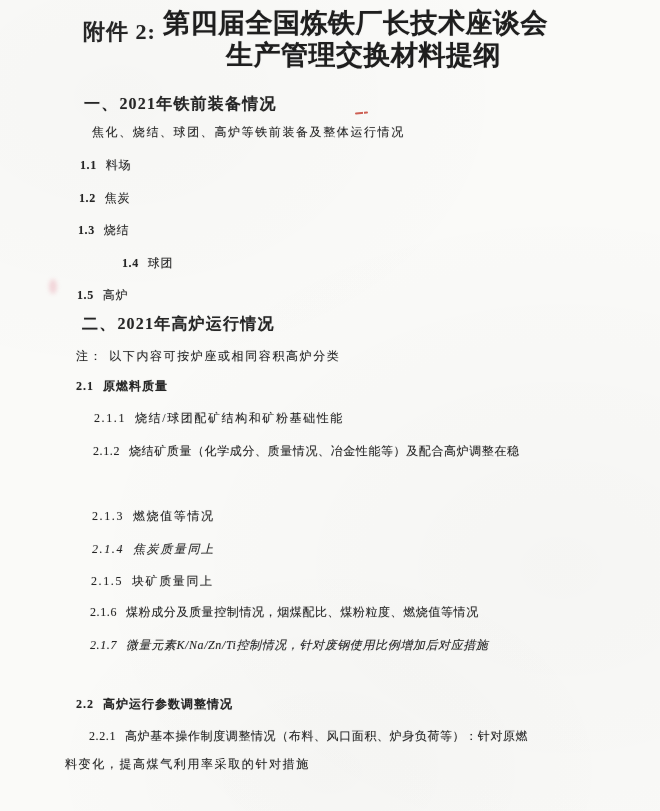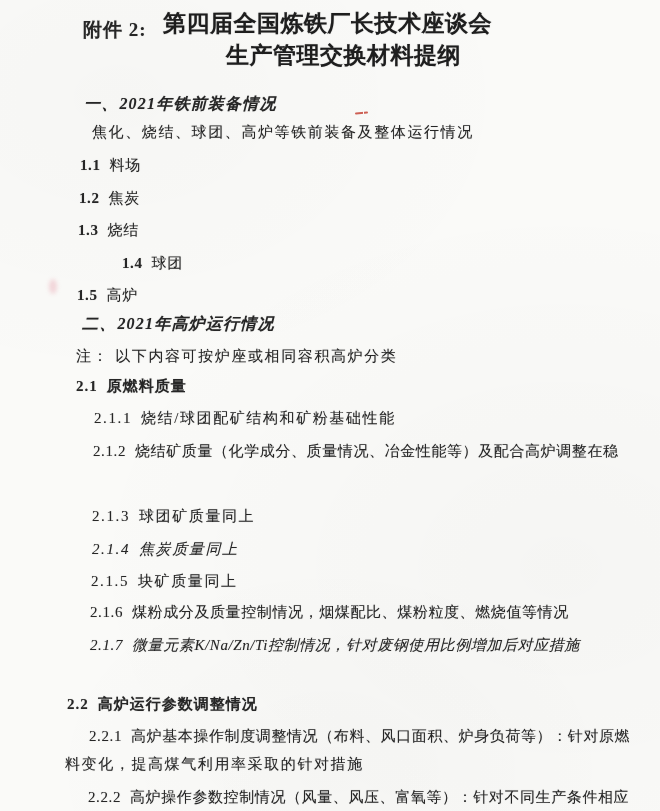--- a/index.html
+++ b/index.html
@@ -19,41 +19,41 @@
     background:
       radial-gradient(420px 300px at 18% 12%, rgba(0,0,0,0.015), rgba(0,0,0,0)),
       radial-gradient(500px 380px at 85% 70%, rgba(0,0,0,0.02), rgba(0,0,0,0)),
       radial-gradient(300px 220px at 50% 95%, rgba(0,0,0,0.015), rgba(0,0,0,0)),
       var(--page-bg);
     color:var(--ink);
   }
   .line{
     position:absolute;
     white-space:nowrap;
-    font-size:15px;
+    font-size:12px;
     line-height:19px;
     letter-spacing:0.6px;
     color:var(--ink);
     text-shadow:0 0 1px rgba(70,70,70,0.35);
   }
-  .h{font-size:16px;font-weight:bold;letter-spacing:1.2px;font-style:italic;}
+  .h{font-size:16px;font-weight:bold;letter-spacing:1.2px;}
   .b{font-weight:bold;}
   .num{display:inline-block;margin-right:9px;}
   .num.g0{margin-right:1px;}
   .num.g6{margin-right:6px;}
   .sp1{letter-spacing:1.6px;}
   .attach{
     position:absolute;left:83px;top:17px;
-    font-size:19px;font-weight:600;letter-spacing:1px;
+    font-size:22px;font-weight:600;letter-spacing:1px;
     text-shadow:0 0 1px rgba(70,70,70,0.35);
   }
   .title{
     position:absolute;
     font-family:"Liberation Sans","DejaVu Sans",sans-serif;
-    font-weight:700;font-size:23px;line-height:27px;
+    font-weight:700;font-size:27px;line-height:27px;
     letter-spacing:0.5px;color:#1e1e1e;
     text-shadow:0 0 1px rgba(50,50,50,0.4);
     white-space:nowrap;
   }
   .title1{left:163px;top:10px;}
   .title2{left:194px;top:42px;margin-left:32px;}
   .red-mark{
     position:absolute;left:355px;top:112px;width:13px;height:2px;
     background:linear-gradient(90deg,var(--red-mark) 0 60%,rgba(0,0,0,0) 60% 70%,var(--red-mark) 70% 100%);
     transform:rotate(-4deg);opacity:.8;border-radius:1px;
@@ -83,27 +83,26 @@
   <div class="line" style="left:77px;top:286px;"><span class="num b">1.5</span><span>高炉</span></div>
 
   <div class="line h" style="left:82px;top:314px;"><span class="num g0">二、</span><span>2021年高炉运行情况</span></div>
 
   <div class="line sp1" style="left:76px;top:347px;"><span class="num g6">注：</span><span>以下内容可按炉座或相同容积高炉分类</span></div>
 
   <div class="line b" style="left:76px;top:377px;letter-spacing:1px;"><span class="num">2.1</span><span>原燃料质量</span></div>
 
   <div class="line sp1" style="left:94px;top:409px;"><span class="num">2.1.1</span><span>烧结/球团配矿结构和矿粉基础性能</span></div>
   <div class="line" style="left:93px;top:442px;"><span class="num">2.1.2</span><span>烧结矿质量（化学成分、质量情况、冶金性能等）及配合高炉调整在稳</span></div>
-  <div class="line sp1" style="left:92px;top:507px;"><span class="num">2.1.3</span><span>球团矿质量同上</span></div>
+  <div class="line sp1" style="left:92px;top:507px;"><span class="num">2.1.3</span><span>燃烧值等情况</span></div>
   <div class="line sp1" style="left:92px;top:540px;font-style:italic;"><span class="num">2.1.4</span><span>焦炭质量同上</span></div>
   <div class="line sp1" style="left:91px;top:572px;"><span class="num">2.1.5</span><span>块矿质量同上</span></div>
   <div class="line" style="left:90px;top:603px;"><span class="num">2.1.6</span><span>煤粉成分及质量控制情况，烟煤配比、煤粉粒度、燃烧值等情况</span></div>
   <div class="line" style="left:90px;top:636px;font-style:italic;"><span class="num">2.1.7</span><span>微量元素K/Na/Zn/Ti控制情况，针对废钢使用比例增加后对应措施</span></div>
 
-  <div class="line b" style="left:67px;top:695px;letter-spacing:1px;text-align:right;"><span class="num">2.2</span><span>高炉运行参数调整情况</span></div>
+  <div class="line b" style="left:76px;top:695px;letter-spacing:1px;text-align:right;"><span class="num">2.2</span><span>高炉运行参数调整情况</span></div>
 
   <div class="line" style="left:89px;top:727px;"><span class="num">2.2.1</span><span>高炉基本操作制度调整情况（布料、风口面积、炉身负荷等）：针对原燃</span></div>
   <div class="line sp1" style="left:65px;top:755px;">料变化，提高煤气利用率采取的针对措施</div>
-  <div class="line" style="left:88px;top:788px;"><span class="num">2.2.2</span><span>高炉操作参数控制情况（风量、风压、富氧等）：针对不同生产条件相应</span></div>
 
   <div class="red-mark"></div>
   <div class="smudge"></div>
 </div>
 
 </body></html>

